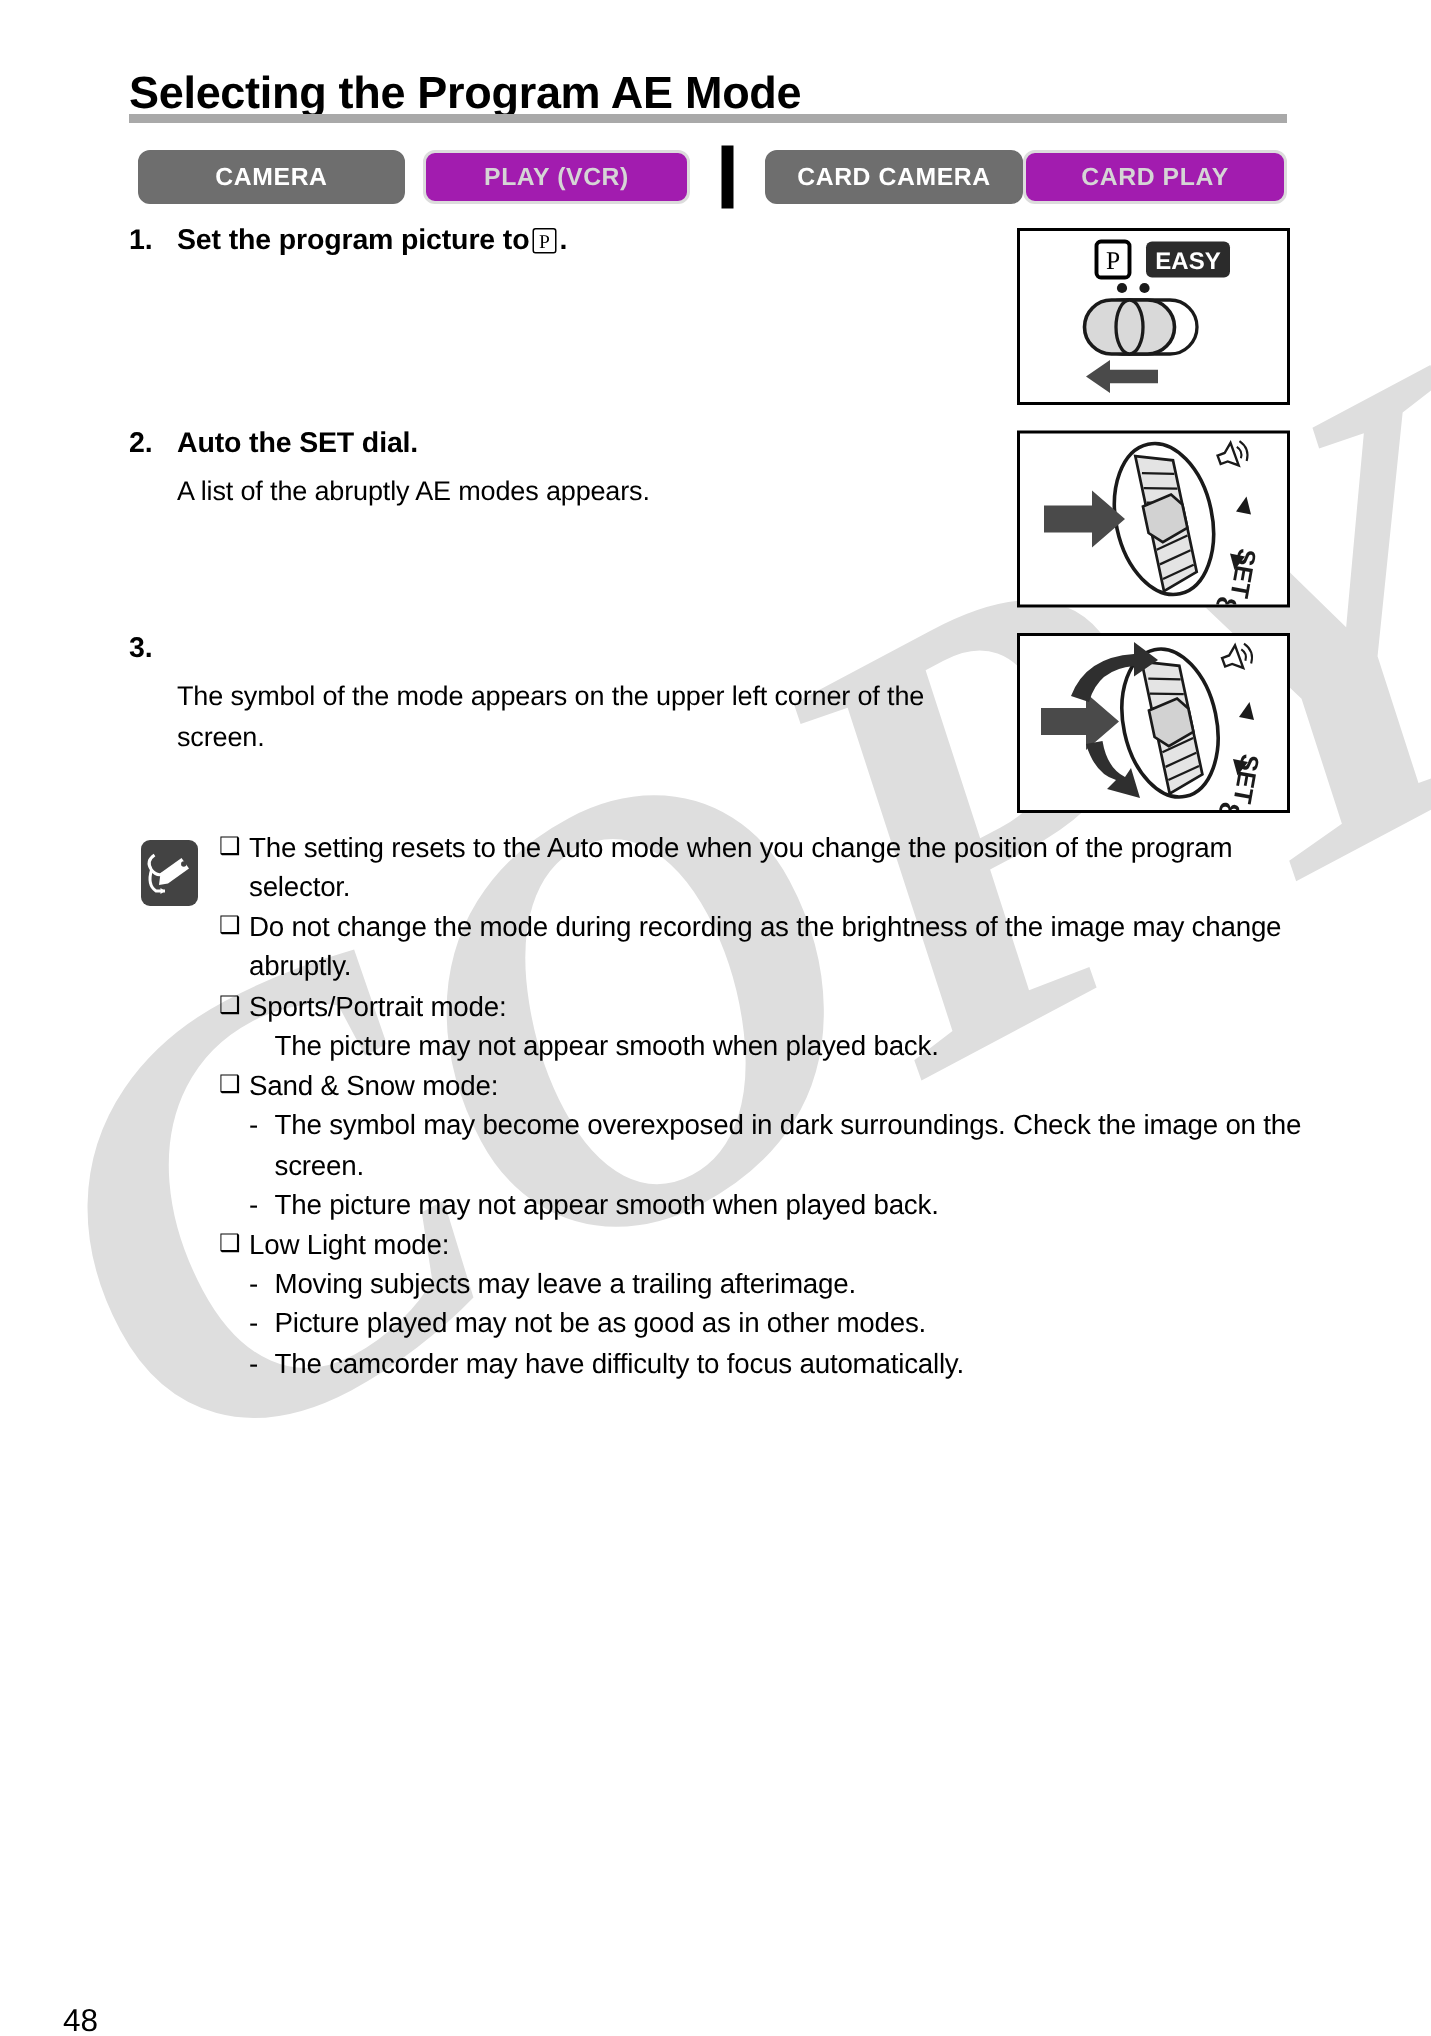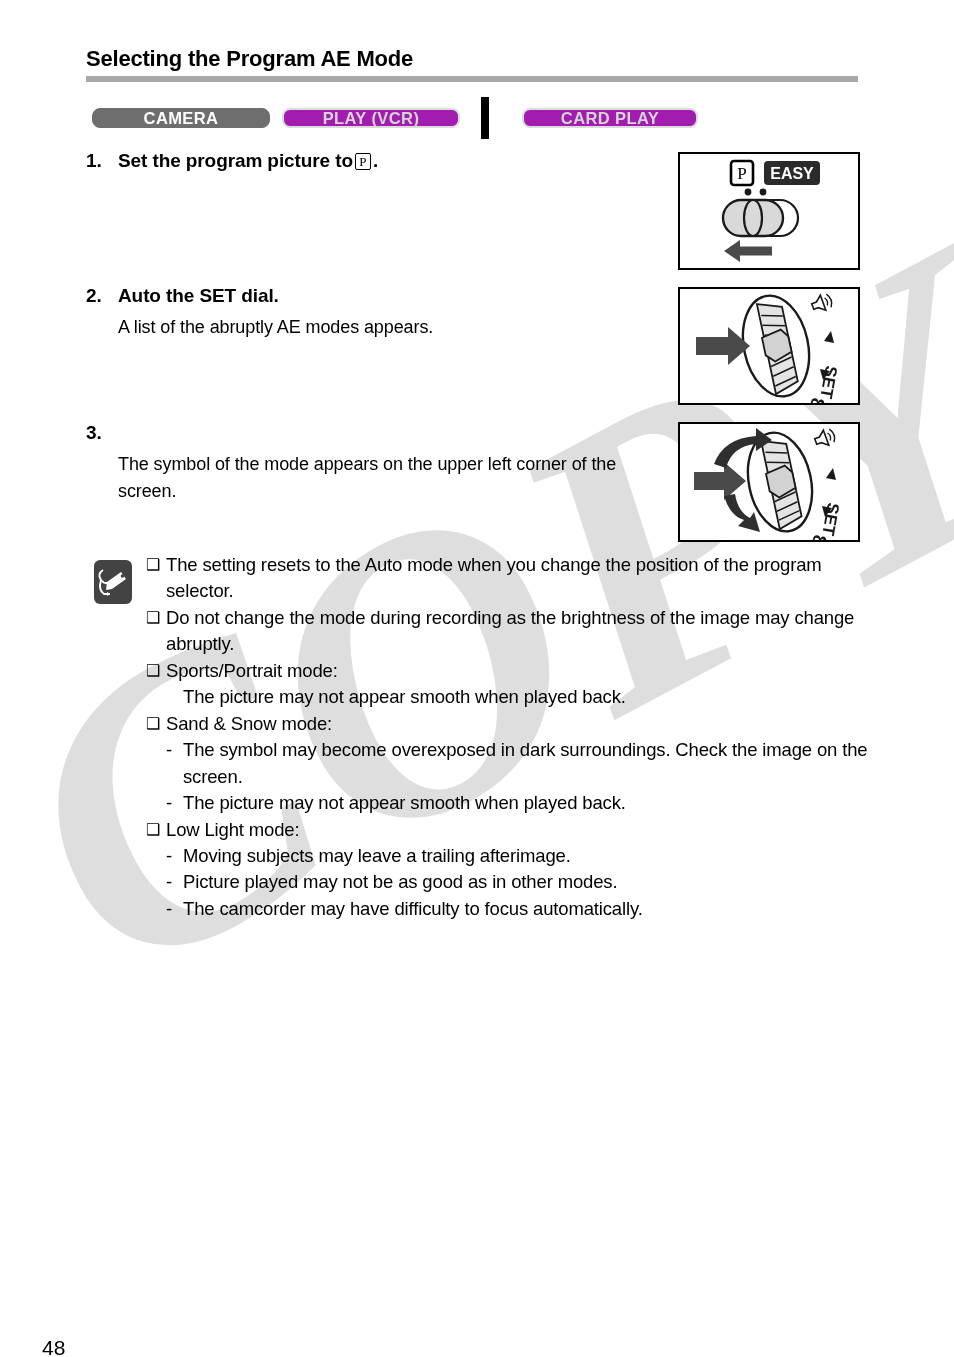--- a/index.html
+++ b/index.html
@@ -47,21 +47,21 @@
     left: 0; top: 0;
     width: 954px; height: 1357px;
     z-index: 2;
   }
 
   
   #page-title {
     position: absolute;
     left: 86px;
     top: 46px;
-    font-size: 22px;
+    font-size: 30px;
     font-weight: bold;
     letter-spacing: -0.2px;
     color: #000;
     white-space: nowrap;
   }
   #title-rule {
     position: absolute;
     left: 86px;
     top: 76px;
     width: 772px;
@@ -72,21 +72,21 @@
   
   #mode-bar {
     position: absolute;
     left: 92px;
     top: 100px;
     height: 36px;
     display: flex;
     align-items: center;
   }
   .mode-badge {
-    height: 20px;
+    height: 36px;
     border-radius: 8px;
     display: flex;
     align-items: center;
     justify-content: center;
     font-size: 16.5px;
     font-weight: bold;
     letter-spacing: 0.4px;
     box-sizing: border-box;
   }
   .mode-badge.on {
@@ -95,21 +95,21 @@
     border: 1px solid #6e6e6e;
   }
   .mode-badge.off {
     background: #a21caf;
     color: #d5d5d5;
     border: 2px solid #dcdcdc;
   }
   #badge-camera      { width: 178px; }
   #badge-play        { width: 178px; margin-left: 12px; }
   #badge-card-camera { width: 172px; }
-  #badge-card-play   { width: 176px; margin-left: 12px; }
+  #badge-card-play   { width: 176px; }
   #mode-divider {
     width: 8px;
     height: 42px;
     background: #000000;
     margin-left: 21px;
     margin-right: 21px;
   }
 
   
   .step {
@@ -231,20 +231,23 @@
   <div id="title-rule"></div>
 
   <div id="mode-bar">
     <div class="mode-badge on" id="badge-camera">
       <span>CAMERA</span>
     </div>
     <div class="mode-badge off" id="badge-play">
       <span>PLAY (VCR)</span>
     </div>
     <div id="mode-divider"></div>
+    <div class="mode-badge on" id="badge-card-camera">
+      <span>CARD CAMERA</span>
+    </div>
     <div class="mode-badge off" id="badge-card-play">
       <span>CARD PLAY</span>
     </div>
   </div>
 
   <div class="step" id="step1">
     <div class="step-head">
       <span class="step-num">1.</span>
       <span class="step-title"><span>Set the program picture to</span><span class="glyph-p">P</span><span>.</span></span>
     </div>

